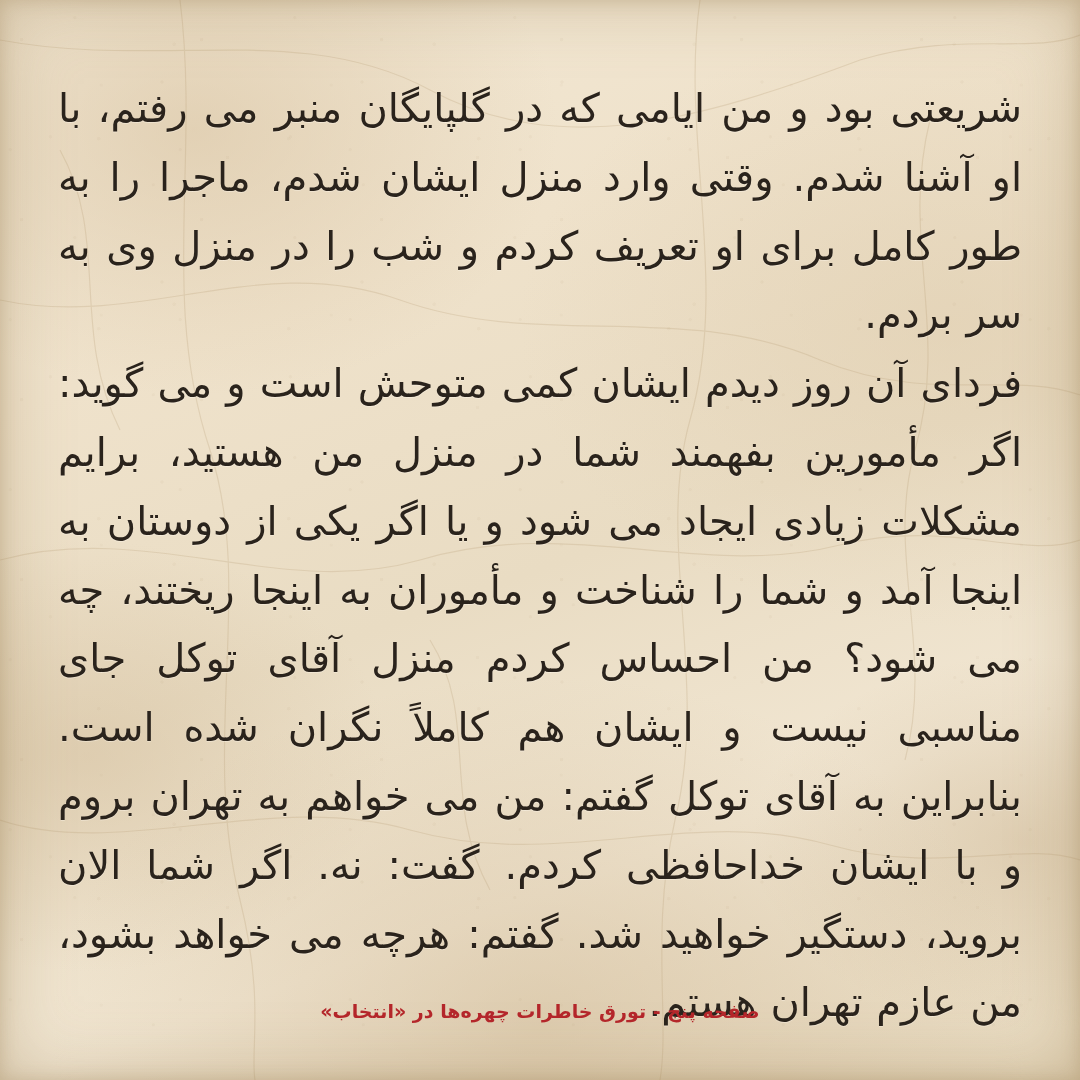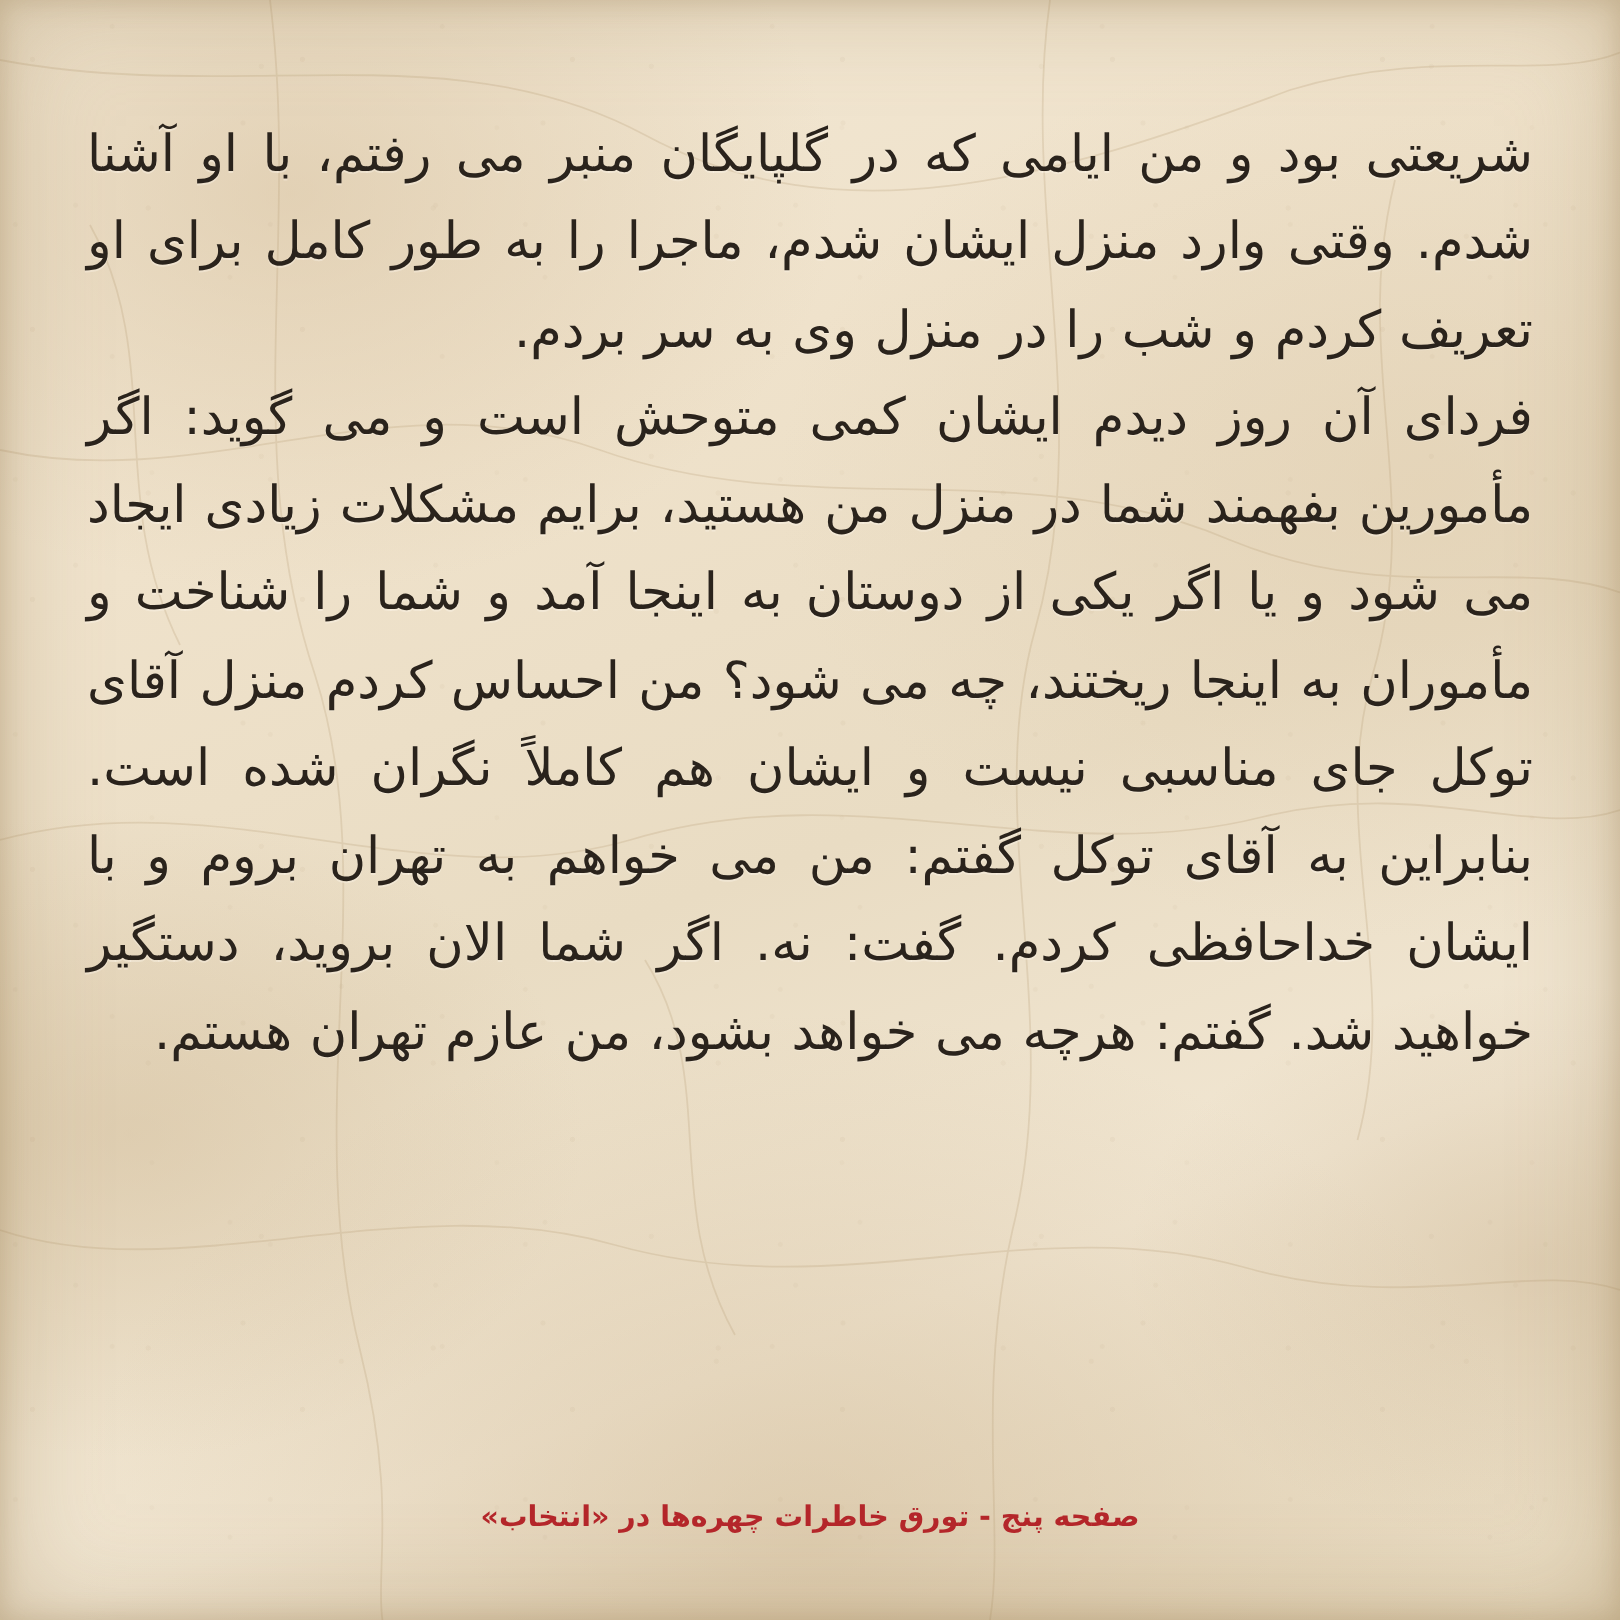--- a/index.html
+++ b/index.html
@@ -77,21 +77,21 @@
     left: 58px;
     right: 58px;
     bottom: 0;
   }
 
   .body-text {
     direction: rtl;
     text-align: justify;
     text-align-last: justify;
     color: #2a231c;
-    font-size: 34px;
+    font-size: 40px;
     line-height: 1.72;
     letter-spacing: 0px;
     word-spacing: 1px;
     text-shadow: 0 1px 0 rgba(255,250,240,0.35);
   }
 
   .para {
     margin: 0;
     direction: rtl;
     text-align: justify;

